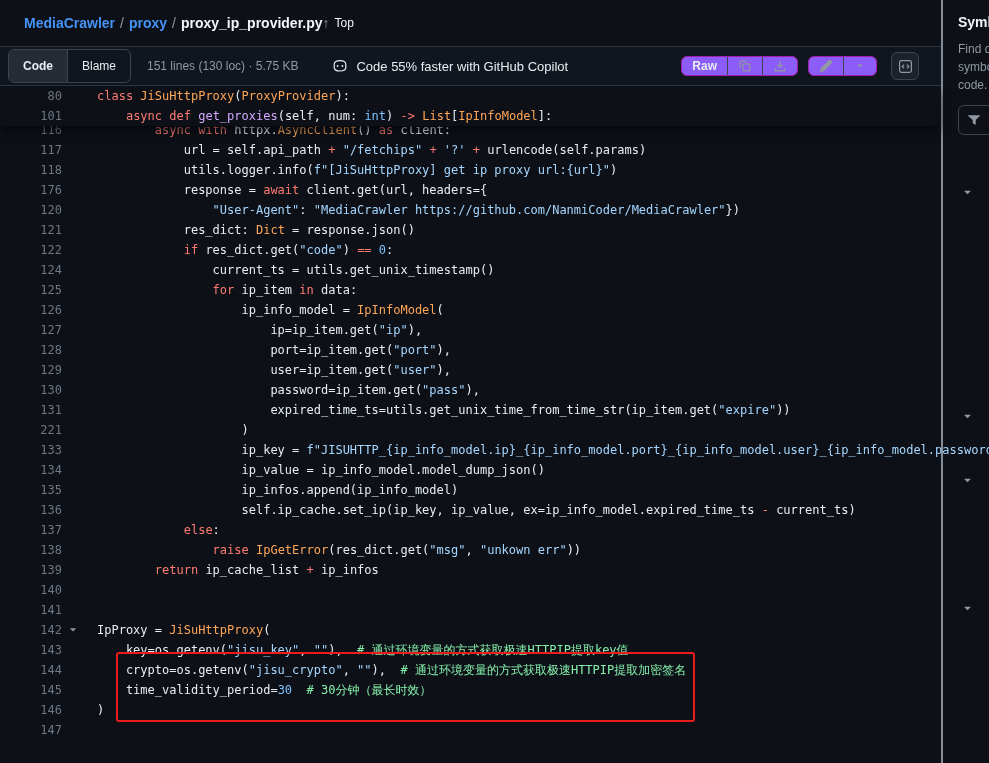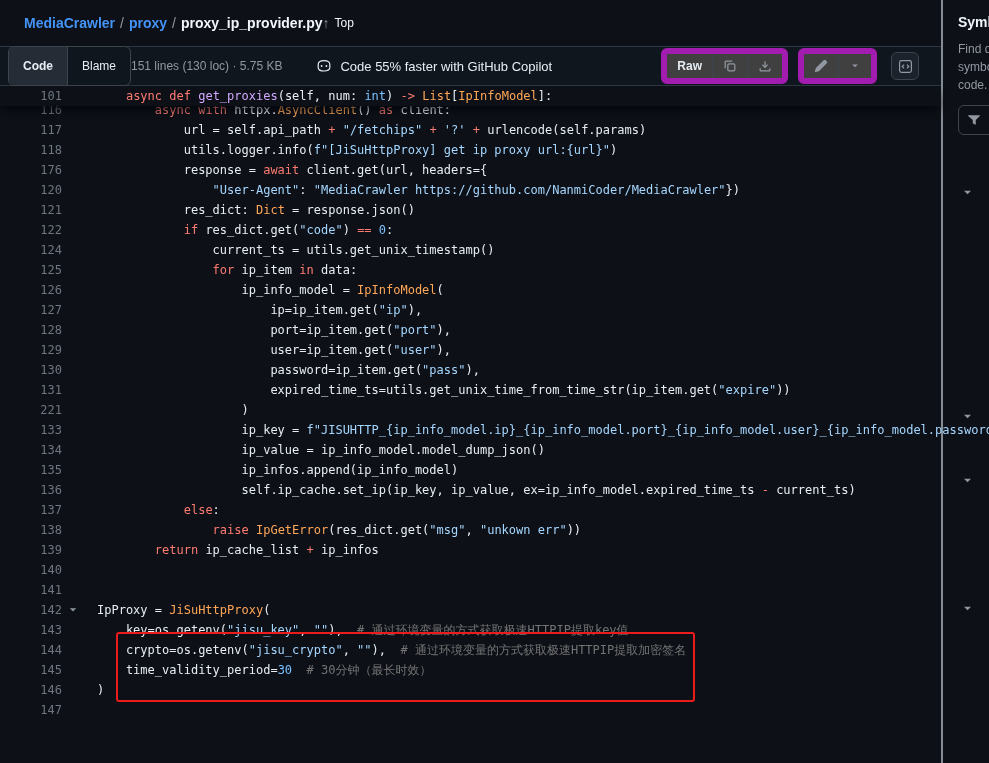--- a/index.html
+++ b/index.html
@@ -12,44 +12,44 @@
   .breadcrumb{font-size:14px;white-space:nowrap}
   .crumb-link{color:#4493f8;font-weight:600;cursor:pointer;text-decoration:none}
   .crumb-sep{color:#9198a1;margin:0 5px;font-weight:400}
   .crumb-file{color:#f0f6fc;font-weight:600}
   .top-btn{display:flex;align-items:center;gap:5px;cursor:pointer;font-size:12px;color:#f0f6fc;margin-right:28px}
   .top-arrow{color:#9198a1;font-size:14px;line-height:1}
 
   
   .toolbar{height:40px;border-top:1px solid #2f3742;border-bottom:1px solid #2f3742;
     display:flex;align-items:center;background:#10161d}
-  .seg{display:flex;border:1px solid #3d444d;border-radius:6px;height:40px;overflow:hidden;margin-left:8px;flex:none}
+  .seg{display:flex;border:1px solid #3d444d;border-radius:6px;height:34px;overflow:hidden;margin-left:8px;flex:none}
   .seg-item{padding:0 14px;font-size:12px;display:flex;align-items:center;color:#e6edf3;cursor:pointer}
   .seg-item.active{background:#262c36;font-weight:600}
   .seg-item+.seg-item{border-left:1px solid #3d444d}
-  .meta{font-size:12px;color:#9198a1;white-space:nowrap}
+  .meta{font-size:12px;color:#9198a1;margin-left:16px;white-space:nowrap}
   .copilot{display:flex;align-items:center;gap:8px;margin-left:34px;font-size:13px;color:#e6edf3;white-space:nowrap}
   .tb-right{margin-left:auto;display:flex;align-items:center;gap:10px;margin-right:22px}
-  .btn-group{display:flex;height:36px;border:6px solid #a21caf;border-radius:6px;overflow:hidden;background:#404040}
+  .btn-group{display:flex;height:20px;border:1px solid #a21caf;border-radius:6px;overflow:hidden;background:#8b5cf6}
   .btn-seg{display:flex;align-items:center;justify-content:center;padding:0 10px;cursor:pointer;
     font-size:12px;font-weight:600;color:#e6edf3}
   .btn-seg+.btn-seg{border-left:1px solid #3d444d}
   .icon-btn{width:28px;height:28px;border:1px solid #3d444d;border-radius:6px;background:#1c222b;
     display:flex;align-items:center;justify-content:center;cursor:pointer;margin-left:4px}
 
   
   .code-area{position:relative;font-family:"DejaVu Sans Mono",monospace;font-size:12px;line-height:20px}
   .sticky{position:relative;z-index:2;background:#0d1117;box-shadow:0 6px 9px -2px rgba(1,4,9,.75)}
   .code-content{position:relative;margin-top:-6px;z-index:1}
   .code-row{display:flex;height:20px}
   .ln{width:62px;flex:none;text-align:right;color:#6e7681;cursor:pointer;user-select:none}
   .chev{width:21px;flex:none;display:flex;align-items:center;justify-content:center;color:#8b949e;cursor:pointer}
   .code-text{padding-left:14px;white-space:pre}
   .tok-k{color:#ff7b72}.tok-o{color:#ffa657}.tok-s{color:#a5d6ff}
-  .tok-n{color:#79c0ff}.tok-c{color:#737373}.tok-f{color:#d2a8ff}
+  .tok-n{color:#79c0ff}.tok-c{color:#86efac}.tok-f{color:#d2a8ff}
   .red-box{position:absolute;left:116px;top:532px;width:579px;height:70px;
     border:2px solid #ed1c1c;border-radius:3px;z-index:3;pointer-events:none}
 
   
   .v-divider{position:absolute;left:941px;top:0;width:2px;height:763px;background:#858c95}
   .symbols-panel{position:absolute;left:945px;top:0;width:300px;height:763px;background:#0d1117;padding:14px 0 0 13px}
   .panel-title{font-size:14px;font-weight:600;color:#f0f6fc}
   .panel-desc{font-size:12px;color:#9198a1;line-height:18px;margin-top:10px;width:292px}
   .filter-box{margin-top:11px;width:272px;height:30px;border:1px solid #3d444d;border-radius:6px;
     display:flex;align-items:center;gap:6px;padding:0 8px;background:#0d1117}
@@ -132,20 +132,25 @@
             <path d="M6.5 6L4.5 8l2 2M9.5 6l2 2-2 2"></path>
           </svg>
         </span>
       </div>
     </div>
   </div>
 
   <div class="code-area">
     <div class="sticky" id="sticky-lines">
         <div class="code-row">
+          <span class="ln">80</span>
+          <span class="chev"></span>
+          <span class="code-text"><span class="tok-k">class </span><span class="tok-o">JiSuHttpProxy</span><span>(</span><span class="tok-o">ProxyProvider</span><span>):</span></span>
+        </div>
+        <div class="code-row">
           <span class="ln">101</span>
           <span class="chev"></span>
           <span class="code-text"><span>    </span><span class="tok-k">async</span><span> </span><span class="tok-k">def</span><span> </span><span class="tok-f">get_proxies</span><span>(self, num: </span><span class="tok-n">int</span><span>) </span><span class="tok-k">-&gt;</span><span> </span><span class="tok-o">List</span><span>[</span><span class="tok-o">IpInfoModel</span><span>]:</span></span>
         </div>
       </div>
     <div class="code-content" id="code-lines">
       <div class="red-box"></div>
     <div class="code-row">
           <span class="ln">116</span>
           <span class="chev"></span>

